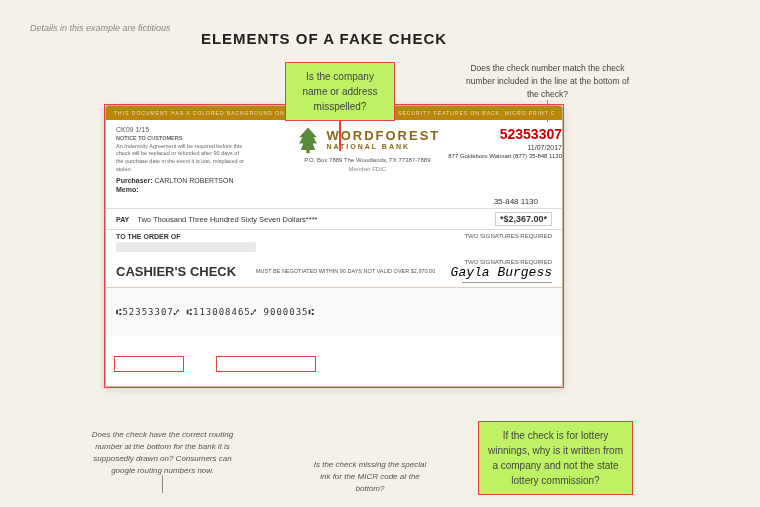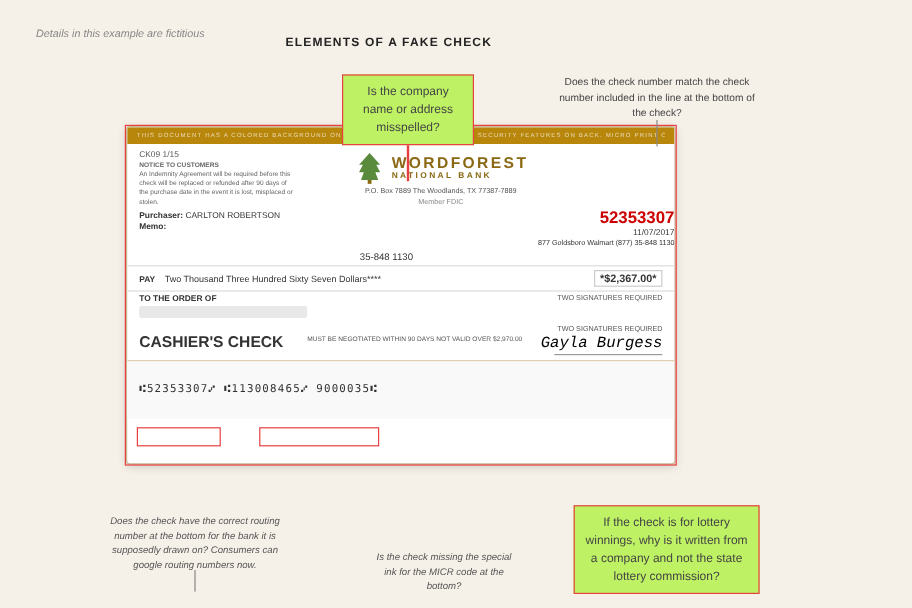--- a/index.html
+++ b/index.html
@@ -25,21 +25,21 @@
       top: 22px;
       left: 30px;
       font-size: 9px;
       color: #888;
       font-style: italic;
       line-height: 1.4;
     }
 
     .main-title {
       text-align: center;
-      font-size: 10px;
+      font-size: 15px;
       font-weight: bold;
       letter-spacing: 1px;
       color: #222;
       margin-top: 10px;
       margin-bottom: 10px;
     }
 
     
     .check {
       position: absolute;
@@ -148,42 +148,41 @@
     .check-right {
       min-width: 90px;
       text-align: right;
     }
 
     .check-number-big {
       font-size: 14px;
       font-weight: bold;
       color: #cc0000;
       display: block;
-      margin-top: 47px;
     }
 
     .check-date {
       font-size: 7px;
       color: #333;
       display: block;
       margin-top: 2px;
     }
 
     .check-store {
       font-size: 6px;
       color: #333;
       display: block;
       margin-top: 2px;
       text-align: right;
     }
 
     .check-fraction {
       font-size: 8px;
       color: #333;
-      text-align: center;
+      text-align: right;
       padding-right: 24px;
       margin-bottom: 2px;
     }
 
     .pay-row {
       display: flex;
       align-items: baseline;
       padding: 3px 10px;
       border-top: 1px solid #ddd;
       border-bottom: 1px solid #ddd;

